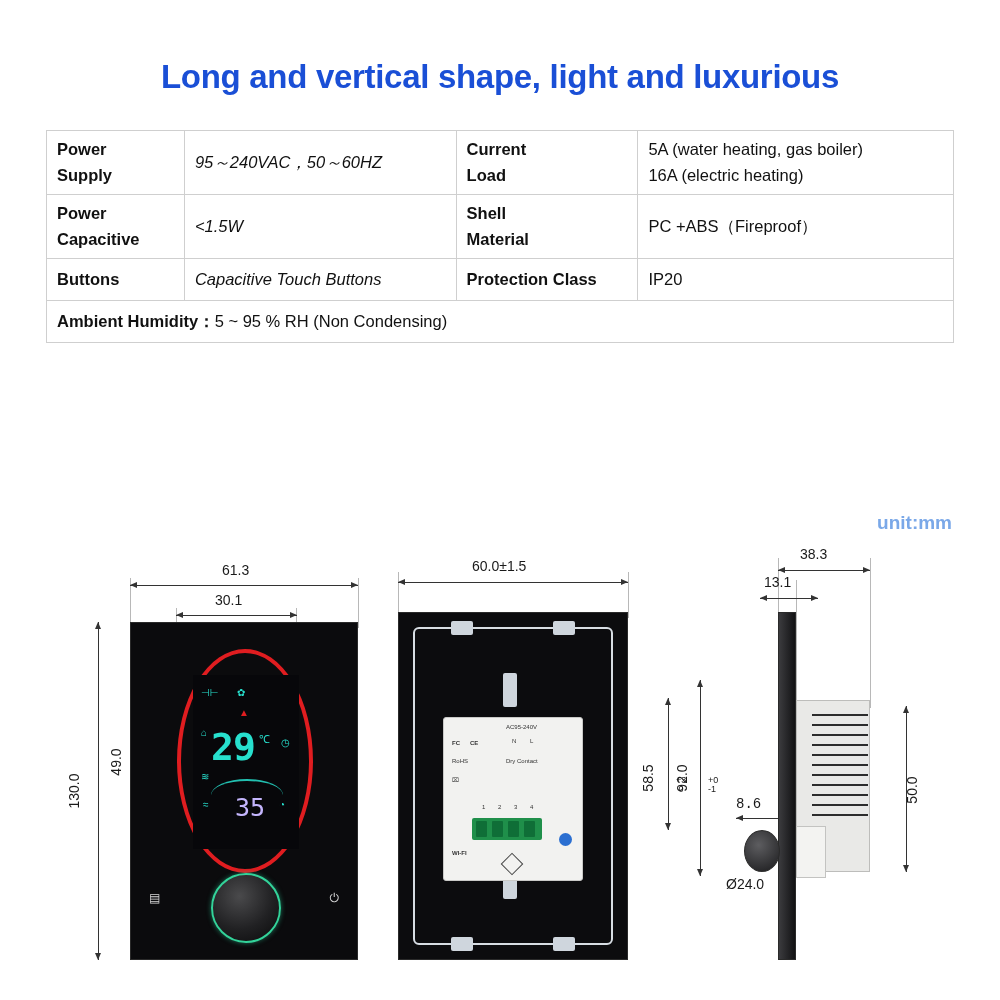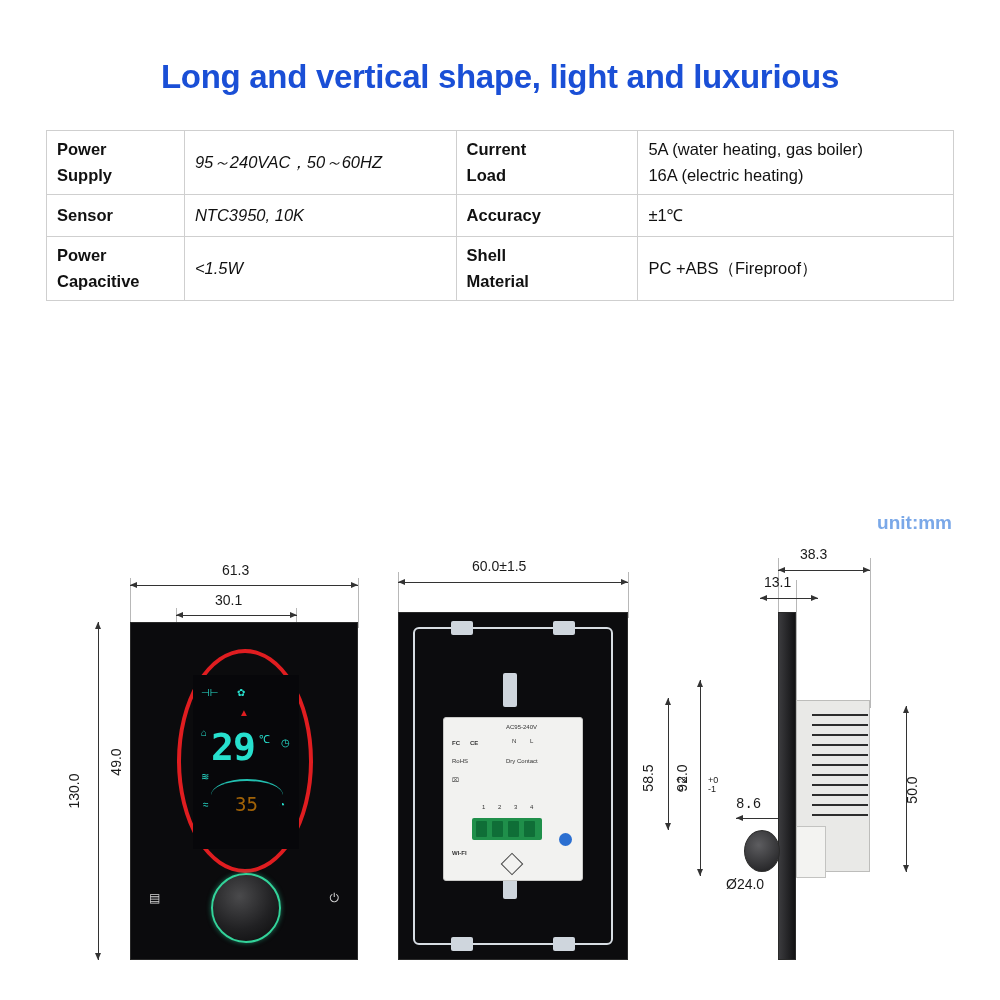--- a/index.html
+++ b/index.html
@@ -109,21 +109,21 @@
     font-size: 38px; color: #27e0ce;
     font-family: "DejaVu Sans Mono", monospace;
     font-weight: 700; letter-spacing: -1px;
   }
   .lcd .bigunit {
     position: absolute; left: 66px; top: 56px;
     font-size: 11px; color: #27e0ce;
   }
   .lcd .small {
     position: absolute; left: 42px; top: 118px;
-    font-size: 19px; color: #a16207;
+    font-size: 25px; color: #c4b5fd;
     font-family: "DejaVu Sans Mono", monospace;
   }
   .lcd .ic { position: absolute; font-size: 10px; color: #27e0ce; }
   .lcd .arrowmark { position: absolute; left: 46px; top: 32px; font-size: 10px; color: #e01d20; }
   .lcd .wave {
     position: absolute; left: 18px; top: 104px; width: 72px; height: 16px;
     border-top: 2px solid #27e0ce; border-radius: 50%/100% 100% 0 0;
     opacity: .85;
   }
   .knob {
@@ -217,36 +217,41 @@
     <td class="lbl2">
       <div>Current</div>
       <div>Load</div>
     </td>
     <td class="val2">
       <div>5A (water heating, gas boiler)</div>
       <div>16A (electric heating)</div>
     </td>
   </tr>
   <tr>
-    <td class="lbl">Sensor</td>
-    <td class="val">NTC3950, 10K</td>
-    <td class="lbl2">Accuracy</td>
-    <td class="val2">±1℃</td>
-  </tr>
-  <tr>
     <td class="lbl">
       <div>Power</div>
       <div>Capacitive</div>
     </td>
     <td class="val">&lt;1.5W</td>
     <td class="lbl2">
       <div>Shell</div>
       <div>Material</div>
     </td>
     <td class="val2">PC +ABS（Fireproof）</td>
+  </tr>
+  <tr>
+    <td class="lbl">Buttons</td>
+    <td class="val">Capacitive Touch Buttons</td>
+    <td class="lbl2">Protection Class</td>
+    <td class="val2">IP20</td>
+  </tr>
+  <tr>
+    <td class="full" colspan="4">
+      <b>Ambient Humidity：</b><span>5 ~ 95 % RH (Non Condensing)</span>
+    </td>
   </tr>
 </tbody>
   </table>
 
 <div class="unit-note">unit:mm</div>
 
 <div class="draw">
 
   <div class="guide" style="left:130px; top:48px; width:1px; height:50px;"></div>
   <div class="guide" style="left:358px; top:48px; width:1px; height:50px;"></div>

